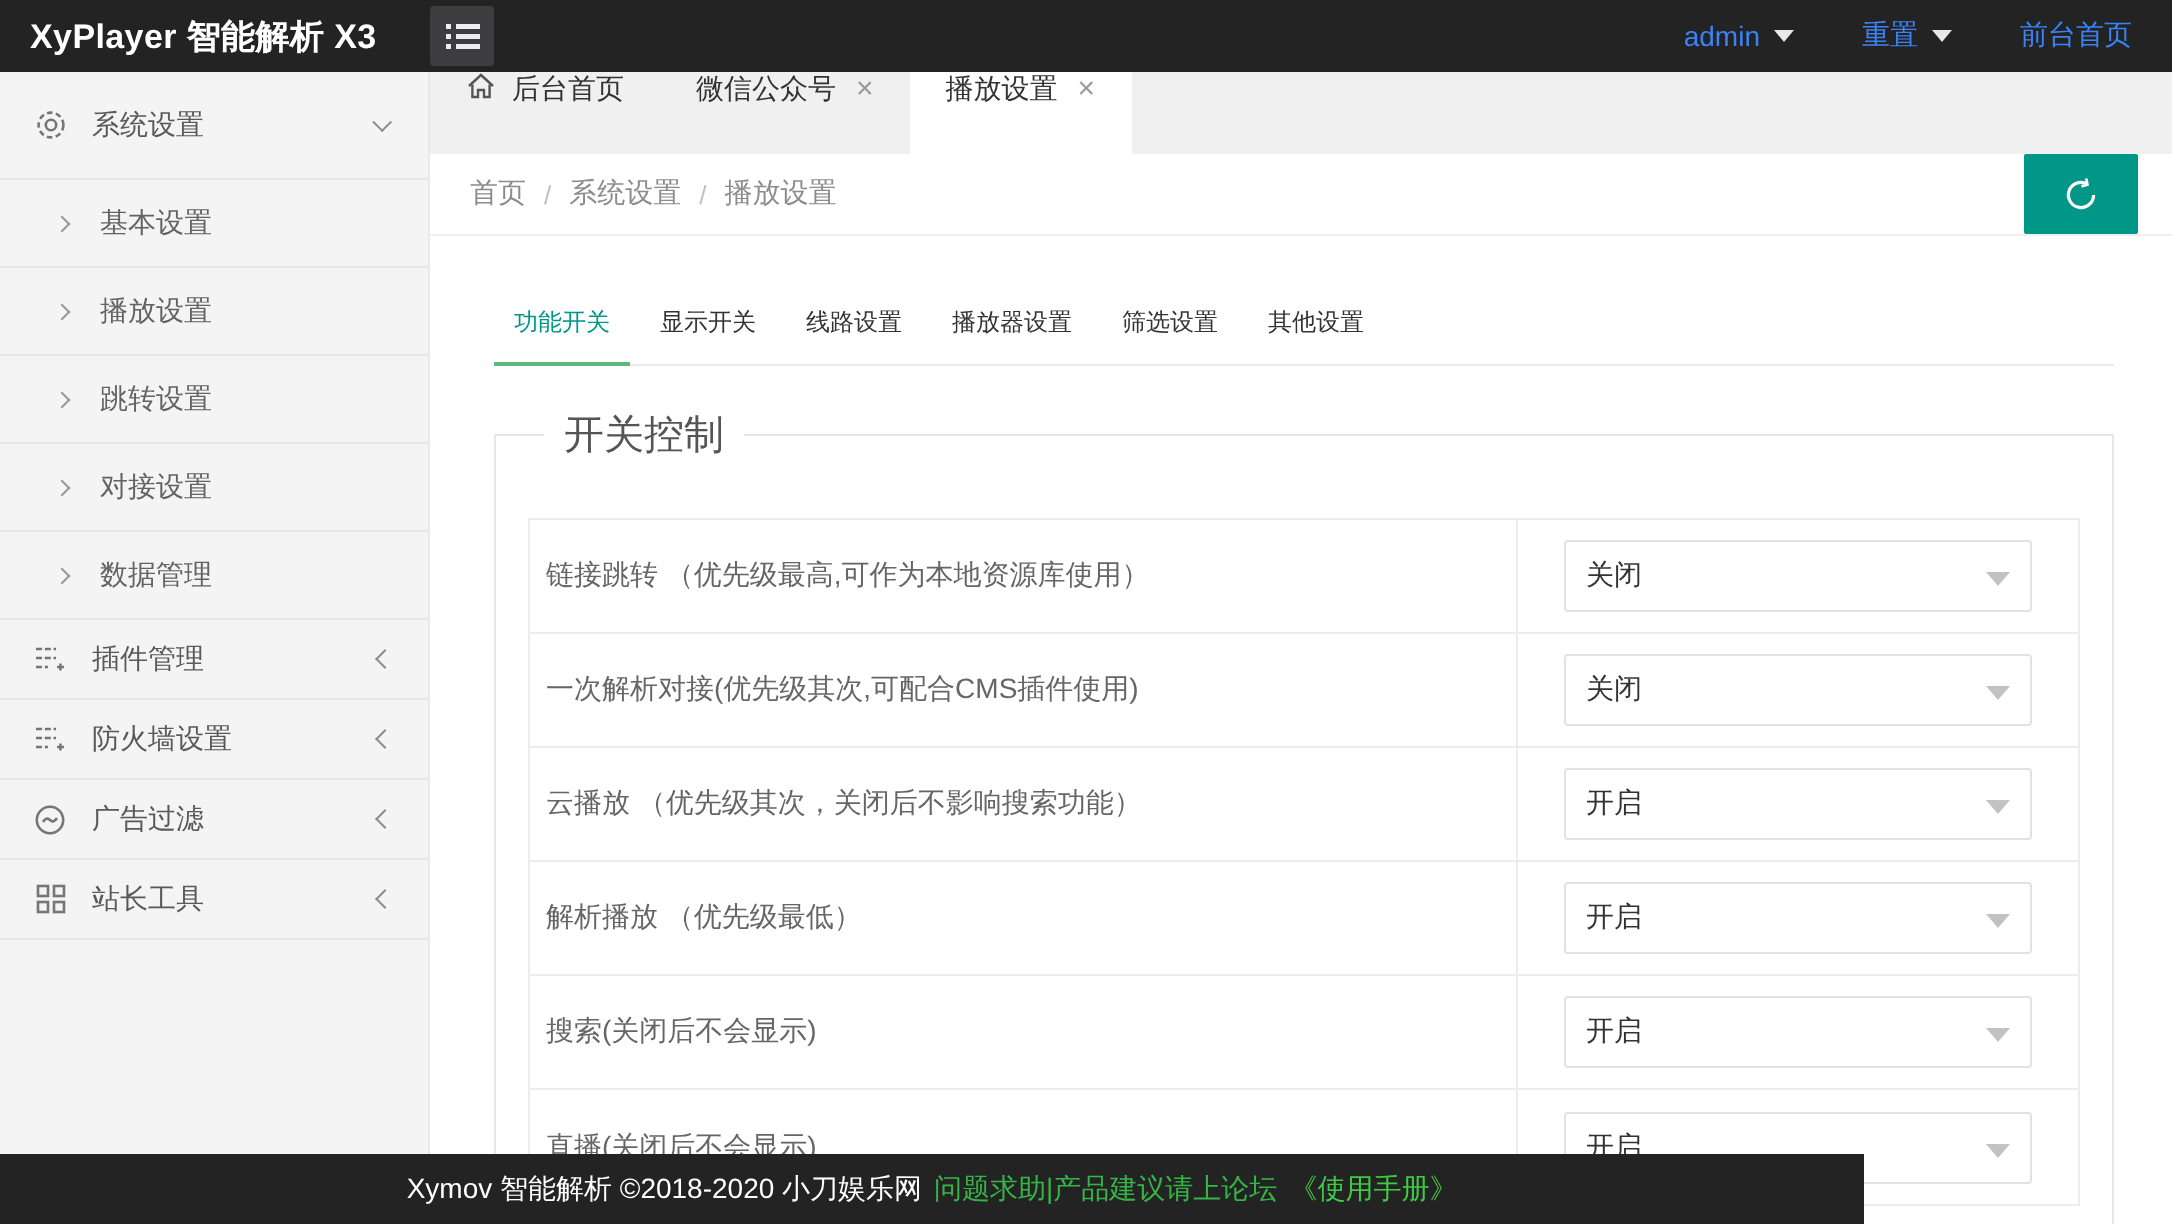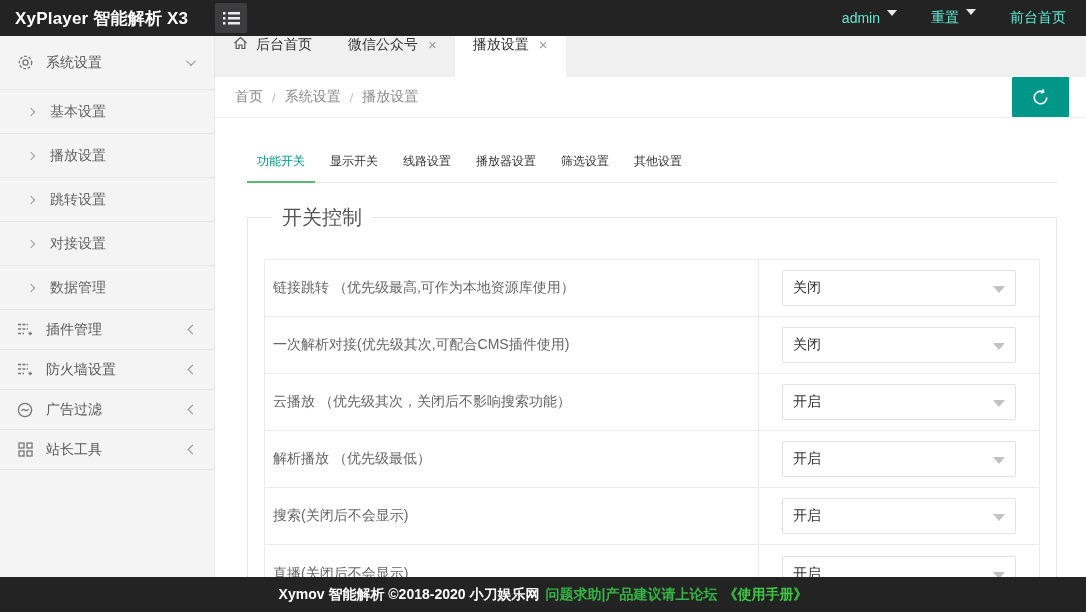--- a/index.html
+++ b/index.html
@@ -8,21 +8,21 @@
 
   
   .topbar { position:absolute; top:0; left:0; width:1086px; height:36px;
     background:#232323; display:flex; align-items:center; z-index:30; }
   .logo { width:215px; padding-left:15px; color:#fff; font-size:17px;
     font-weight:bold; letter-spacing:.2px; white-space:nowrap; }
   .hamb { width:32px; height:30px; background:#3d3d40; border-radius:2px;
     display:flex; align-items:center; justify-content:center; cursor:pointer; }
   .topbar-right { margin-left:auto; display:flex; align-items:center;
     gap:34px; padding-right:20px; }
-  .top-item { color:#5eead4; font-size:14px; display:flex; 
+  .top-item { color:#3b82f6; font-size:14px; display:flex; align-items:center;
     gap:7px; cursor:pointer; white-space:nowrap; }
   .caret-down { width:0; height:0; border-left:5px solid transparent;
     border-right:5px solid transparent; border-top:6px solid #e8e8e8; }
 
   
   .sidebar { position:absolute; top:36px; left:0; width:215px; bottom:0;
     background:#f4f4f4; border-right:1px solid #e9e9e9; z-index:5; }
   .side-group { display:flex; align-items:center; height:54px; padding:0 18px 0 15px;
     border-bottom:1px solid #e7e7e7; color:#595959; font-size:14px; cursor:pointer; }
   .side-group.small { height:40px; }
@@ -75,23 +75,23 @@
   .opt-value { width:281px; border-left:1px solid #ececec; display:flex;
     align-items:center; padding:0 23px; }
   .select { position:relative; flex:1; height:36px; border:1px solid #e2e2e2;
     border-radius:2px; background:#fff; display:flex; align-items:center;
     padding-left:10px; font-size:14px; color:#333; cursor:pointer; }
   .sel-caret { position:absolute; right:10px; top:15px; width:0; height:0;
     border-left:6px solid transparent; border-right:6px solid transparent;
     border-top:7px solid #c2c2c2; }
 
   
-  .footer { position:absolute; left:0; bottom:0; width:1086px; height:35px;
+  .footer { position:absolute; left:0; bottom:0; width:932px; height:35px;
     background:#232323; display:flex; align-items:center; justify-content:center;
-    gap:6px; font-size:14px; z-index:20;font-weight:bold; }
+    gap:6px; font-size:14px; z-index:20; }
   .footer .white { color:#fff; }
   .footer .green { color:#35b546; cursor:pointer; }
   .footer .green2 { color:#3fc944; cursor:pointer; }
 
   svg { display:block; }
 </style>
 </head>
 <body>
 
 <div class="topbar">

